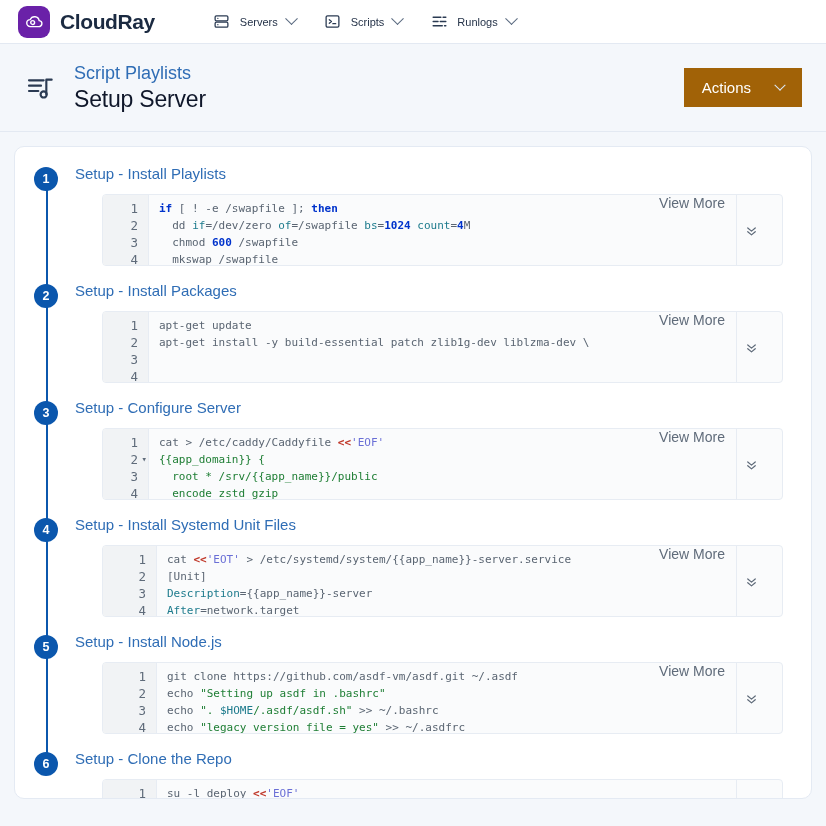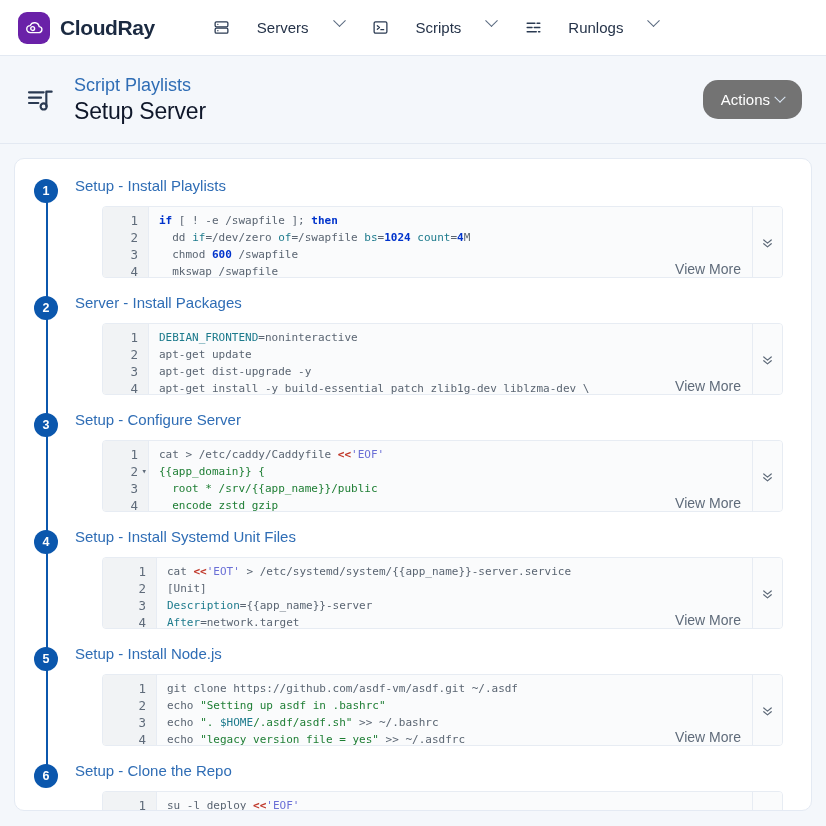--- a/index.html
+++ b/index.html
@@ -13,21 +13,21 @@
   body {
     font-family: "Liberation Sans", sans-serif;
     background: #f4f7fb;
     color: #1b2a41;
     font-size: 15px;
     -webkit-font-smoothing: antialiased;
   }
 
   
   .navbar {
-    height: 56px;
+    height: 44px;
     background: #ffffff;
     border-bottom: 1px solid #e3e9f2;
     display: flex;
     align-items: center;
     padding: 0 16px;
     gap: 0;
   }
 
   .brand {
     display: flex;
@@ -56,25 +56,26 @@
   }
 
   .nav-items {
     display: flex;
     align-items: center;
     gap: 8px;
   }
 
   .nav-item {
     display: flex;
-    gap: 26px;
+    align-items: center;
+    gap: 9px;
     padding: 7px 10px;
     border-radius: 7px;
     color: #253349;
-    font-size: 15px;
+    font-size: 11px;
     cursor: pointer;
     white-space: nowrap;
   }
 
   .nav-icon {
     display: flex;
     align-items: center;
     justify-content: center;
     width: 18px;
     height: 18px;
@@ -127,30 +128,30 @@
 
   .page-title {
     font-size: 23px;
     font-weight: normal;
     color: #0f172a;
     letter-spacing: -0.2px;
     line-height: 1.25;
   }
 
   .actions-btn {
-    background: #737373;
+    background: #a16207;
     color: #ffffff;
     border: none;
-    border-radius: 15px;
+    border-radius: 0;
     font-size: 15px;
     font-family: inherit;
     padding: 11px 18px;
     display: flex;
     align-items: center;
-    gap: 6px;
+    gap: 25px;
     cursor: pointer;
   }
   .actions-btn .caret {
     border-right-color: #dce8f6;
     border-bottom-color: #dce8f6;
     width: 8px; height: 8px;
   }
 
   
   .main-area {
@@ -282,25 +283,25 @@
   .t-num  { color: #0033cc; font-weight: bold; text-align: center; }
   .t-str  { color: #1e7e34; }
   .t-op   { color: #c0392b; font-weight: bold; }
   .t-heredoc { color: #6a6fd6; }
   .t-plain { color: #5a6572; }
   .t-green { color: #1e7e34; }
 
   
   .view-more {
     position: absolute;
-    right: 0;
+    right: 16px;
     top: 0;
     bottom: 0;
     display: flex;
-    align-items: flex-end;
+    align-items: flex-start;
     background: #fafbfc;
     padding-left: 14px;
     cursor: pointer;
   }
   .view-more-label {
     font-size: 14px;
     color: #5f6b7a;
     padding-right: 11px;
   }
   .view-more-chev {
@@ -426,32 +427,30 @@
                 </svg>
               </span>
             </div>
           </div>
         </div>
         <div class="step">
           <div class="step-marker">
             <div class="step-badge">2</div>
           </div>
           <div class="step-line"></div>
-          <div class="step-title">Server - Install Packages</div>
+          <div class="step-title">Setup - Install Packages</div>
           <div class="code-wrap">
             <div class="gutter">
               <div class="gutter-line">1</div>
               <div class="gutter-line">2</div>
               <div class="gutter-line">3</div>
               <div class="gutter-line">4</div>
             </div>
             <div class="code-body">
-              <div class="code-line"><span class="t-var">DEBIAN_FRONTEND</span><span class="t-plain">=noninteractive</span></div>
               <div class="code-line"><span class="t-plain">apt-get update</span></div>
-              <div class="code-line"><span class="t-plain">apt-get dist-upgrade -y</span></div>
               <div class="code-line"><span class="t-plain">apt-get install -y build-essential patch zlib1g-dev liblzma-dev \</span></div>
             </div>
             <div class="view-more">
               <span class="view-more-label">View More</span>
               <span class="view-more-chev">
                 <svg width="15" height="15" viewBox="0 0 24 24" fill="none" stroke="currentColor" stroke-width="2" stroke-linecap="round" stroke-linejoin="round">
                   <polyline points="6,8 12,13 18,8"></polyline>
                   <polyline points="6,14 12,19 18,14"></polyline>
                 </svg>
               </span>

